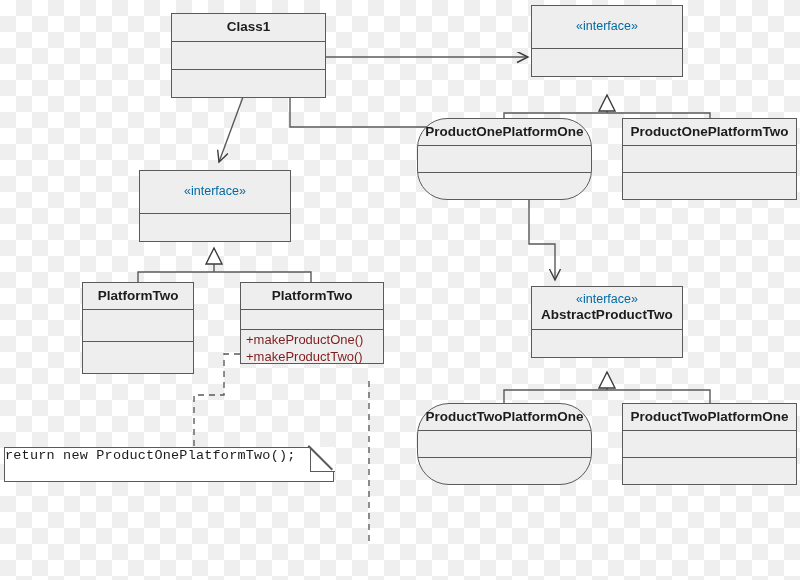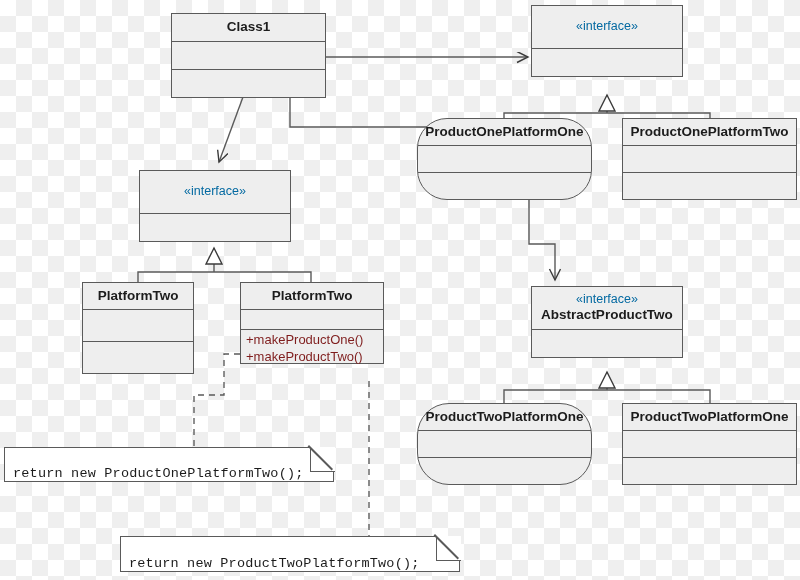--- a/index.html
+++ b/index.html
@@ -76,22 +76,22 @@
   }
   .uml-note {
     position: absolute;
     box-sizing: border-box;
     background: #ffffff;
     border: 1.5px solid #5a5a5a;
     font-family: "Liberation Mono", monospace;
     font-size: 13.5px;
     color: #1c1c1c;
     display: flex;
-    align-items: flex-end;
-    padding-left: 8px;
+    align-items: flex-start;
+    padding-left: 0;
     letter-spacing: 0.2px;
   }
   .fold {
     position: absolute;
     top: -1.5px;
     right: -1.5px;
     width: 24px;
     height: 24px;
     background: #ffffff;
     border-left: 1.5px solid #5a5a5a;
@@ -212,18 +212,14 @@
     <div class="uml-header" style="height:27px;">ProductTwoPlatformOne</div>
     <div class="uml-attrs"></div>
     <div class="uml-ops"></div>
   </div>
 
   <div class="uml-note" style="left:4px; top:447px; width:330px; height:35px;">
     <span>return new ProductOnePlatformTwo();</span>
     <span class="fold"></span>
   </div>
 
-  <div class="uml-note" style="left:120px; top:536px; width:340px; height:36px;">
-    <span>return new ProductTwoPlatformTwo();</span>
-    <span class="fold"></span>
-  </div>
 
 </div>
 
 </body></html>

